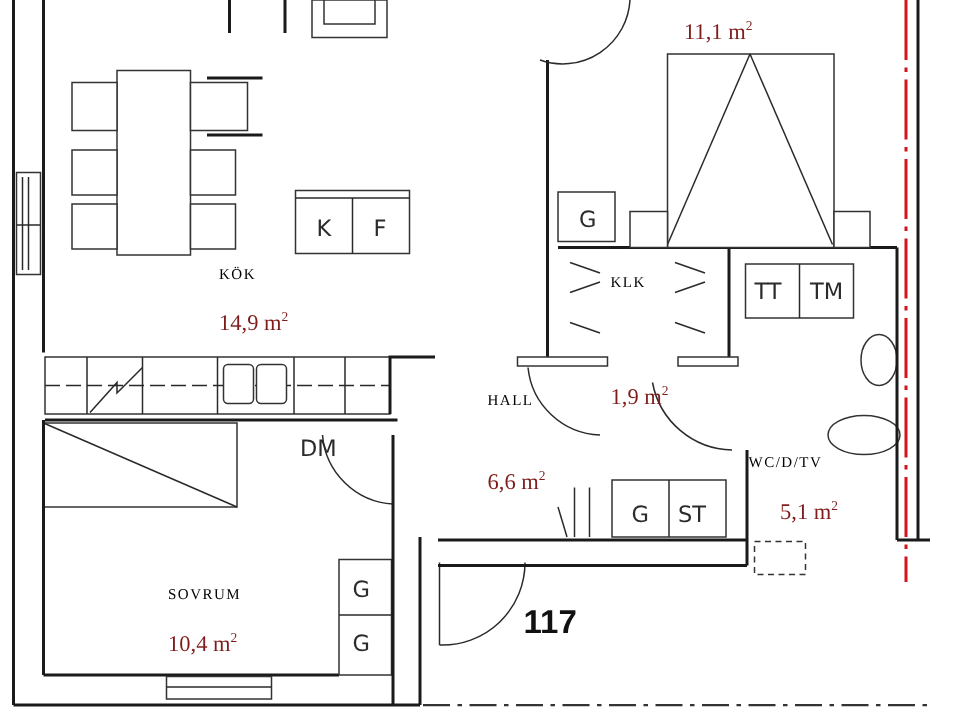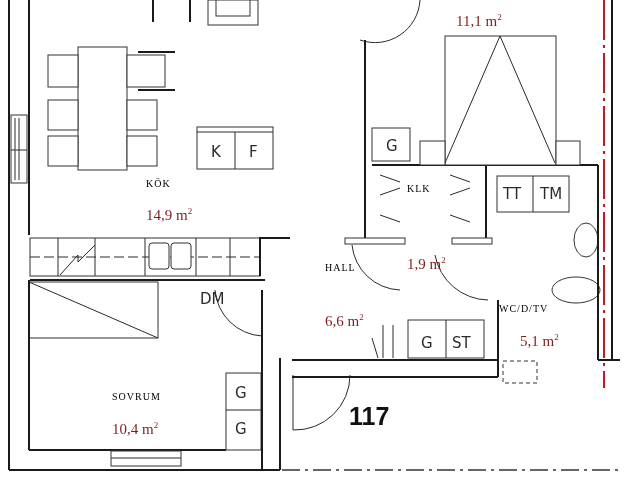--- a/index.html
+++ b/index.html
@@ -4,21 +4,21 @@
   <style>
     html, body { margin: 0; padding: 0; background: #ffffff; }
     body { width: 640px; height: 480px; overflow: hidden; position: relative; }
     svg { position: absolute; left: 0; top: 0; }
     .wall { fill: none; stroke: #1a1a1a; stroke-width: 2; }
     .thin { fill: none; stroke: #2a2a2a; stroke-width: 1; }
     .furn { fill: #ffffff; stroke: #333333; stroke-width: 1; }
     .label { position: absolute; font-family: Liberation Serif, serif; color: #000000; font-size: 10px; letter-spacing: 1px; white-space: nowrap; }
     .area { position: absolute; font-family: Liberation Serif, serif; color: #7f1d1d; font-size: 15px; white-space: nowrap; }
     .sup { font-size: 9px; vertical-align: 6px; }
-    .unit { position: absolute; font-family: "Liberation Sans", sans-serif; font-weight: bold; color: #111111; font-size: 25px; }
+    .unit { position: absolute; font-family: "Liberation Sans", sans-serif; font-weight: bold; color: #111111; font-size: 22px; }
     .code { position: absolute; font-family: "DejaVu Sans", sans-serif; color: #2b2b2b; font-size: 15px; }
   </style>
 </head>
 <body>
 
 <svg width="640" height="480" viewBox="0 0 640 480">
 
   <g>
     <line class="wall" x1="9" y1="0" x2="9" y2="470"></line>
     <line class="wall" x1="29" y1="0" x2="29" y2="235"></line>

